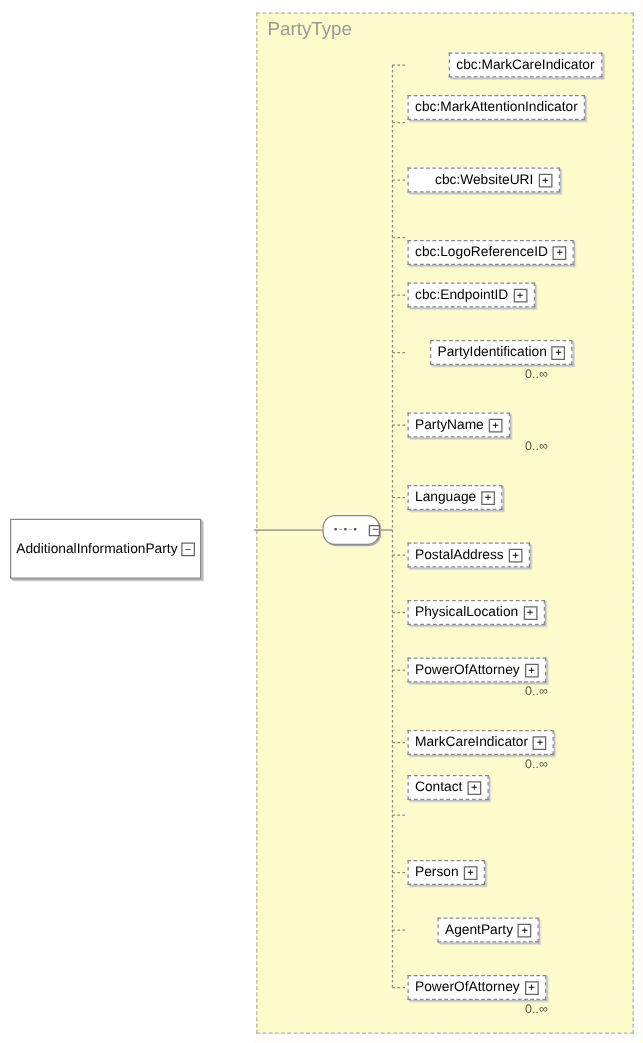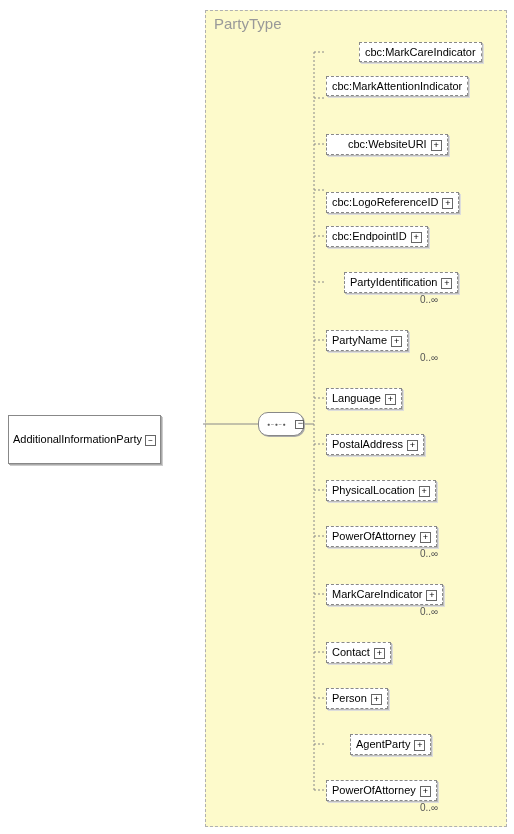--- a/index.html
+++ b/index.html
@@ -175,18 +175,18 @@
     <div class="cardinality" style="left: 420px; top: 294px;">0..∞</div>
     <div class="child-box" style="left: 326px; top: 330px;"><span>PartyName</span><span class="expand-btn">+</span></div>
     <div class="cardinality" style="left: 420px; top: 352px;">0..∞</div>
     <div class="child-box" style="left: 326px; top: 388px;"><span>Language</span><span class="expand-btn">+</span></div>
     <div class="child-box" style="left: 326px; top: 434px;"><span>PostalAddress</span><span class="expand-btn">+</span></div>
     <div class="child-box" style="left: 326px; top: 480px;"><span>PhysicalLocation</span><span class="expand-btn">+</span></div>
     <div class="child-box" style="left: 326px; top: 526px;"><span>PowerOfAttorney</span><span class="expand-btn">+</span></div>
     <div class="cardinality" style="left: 420px; top: 548px;">0..∞</div>
     <div class="child-box" style="left: 326px; top: 584px;"><span>MarkCareIndicator</span><span class="expand-btn">+</span></div>
     <div class="cardinality" style="left: 420px; top: 606px;">0..∞</div>
-    <div class="child-box" style="left: 326px; top: 642px;"><span>Contact</span><span class="expand-btn">+</span></div>
+    <div class="child-box" style="left: 326px; top: 620px;"><span>Contact</span><span class="expand-btn">+</span></div>
     <div class="child-box" style="left: 326px; top: 688px;"><span>Person</span><span class="expand-btn">+</span></div>
     <div class="child-box" style="left: 326px; top: 734px; margin-left: 24px;"><span>AgentParty</span><span class="expand-btn">+</span></div>
     <div class="child-box" style="left: 326px; top: 780px;"><span>PowerOfAttorney</span><span class="expand-btn">+</span></div>
     <div class="cardinality" style="left: 420px; top: 802px;">0..∞</div>
   </div>
 
 </body></html>

